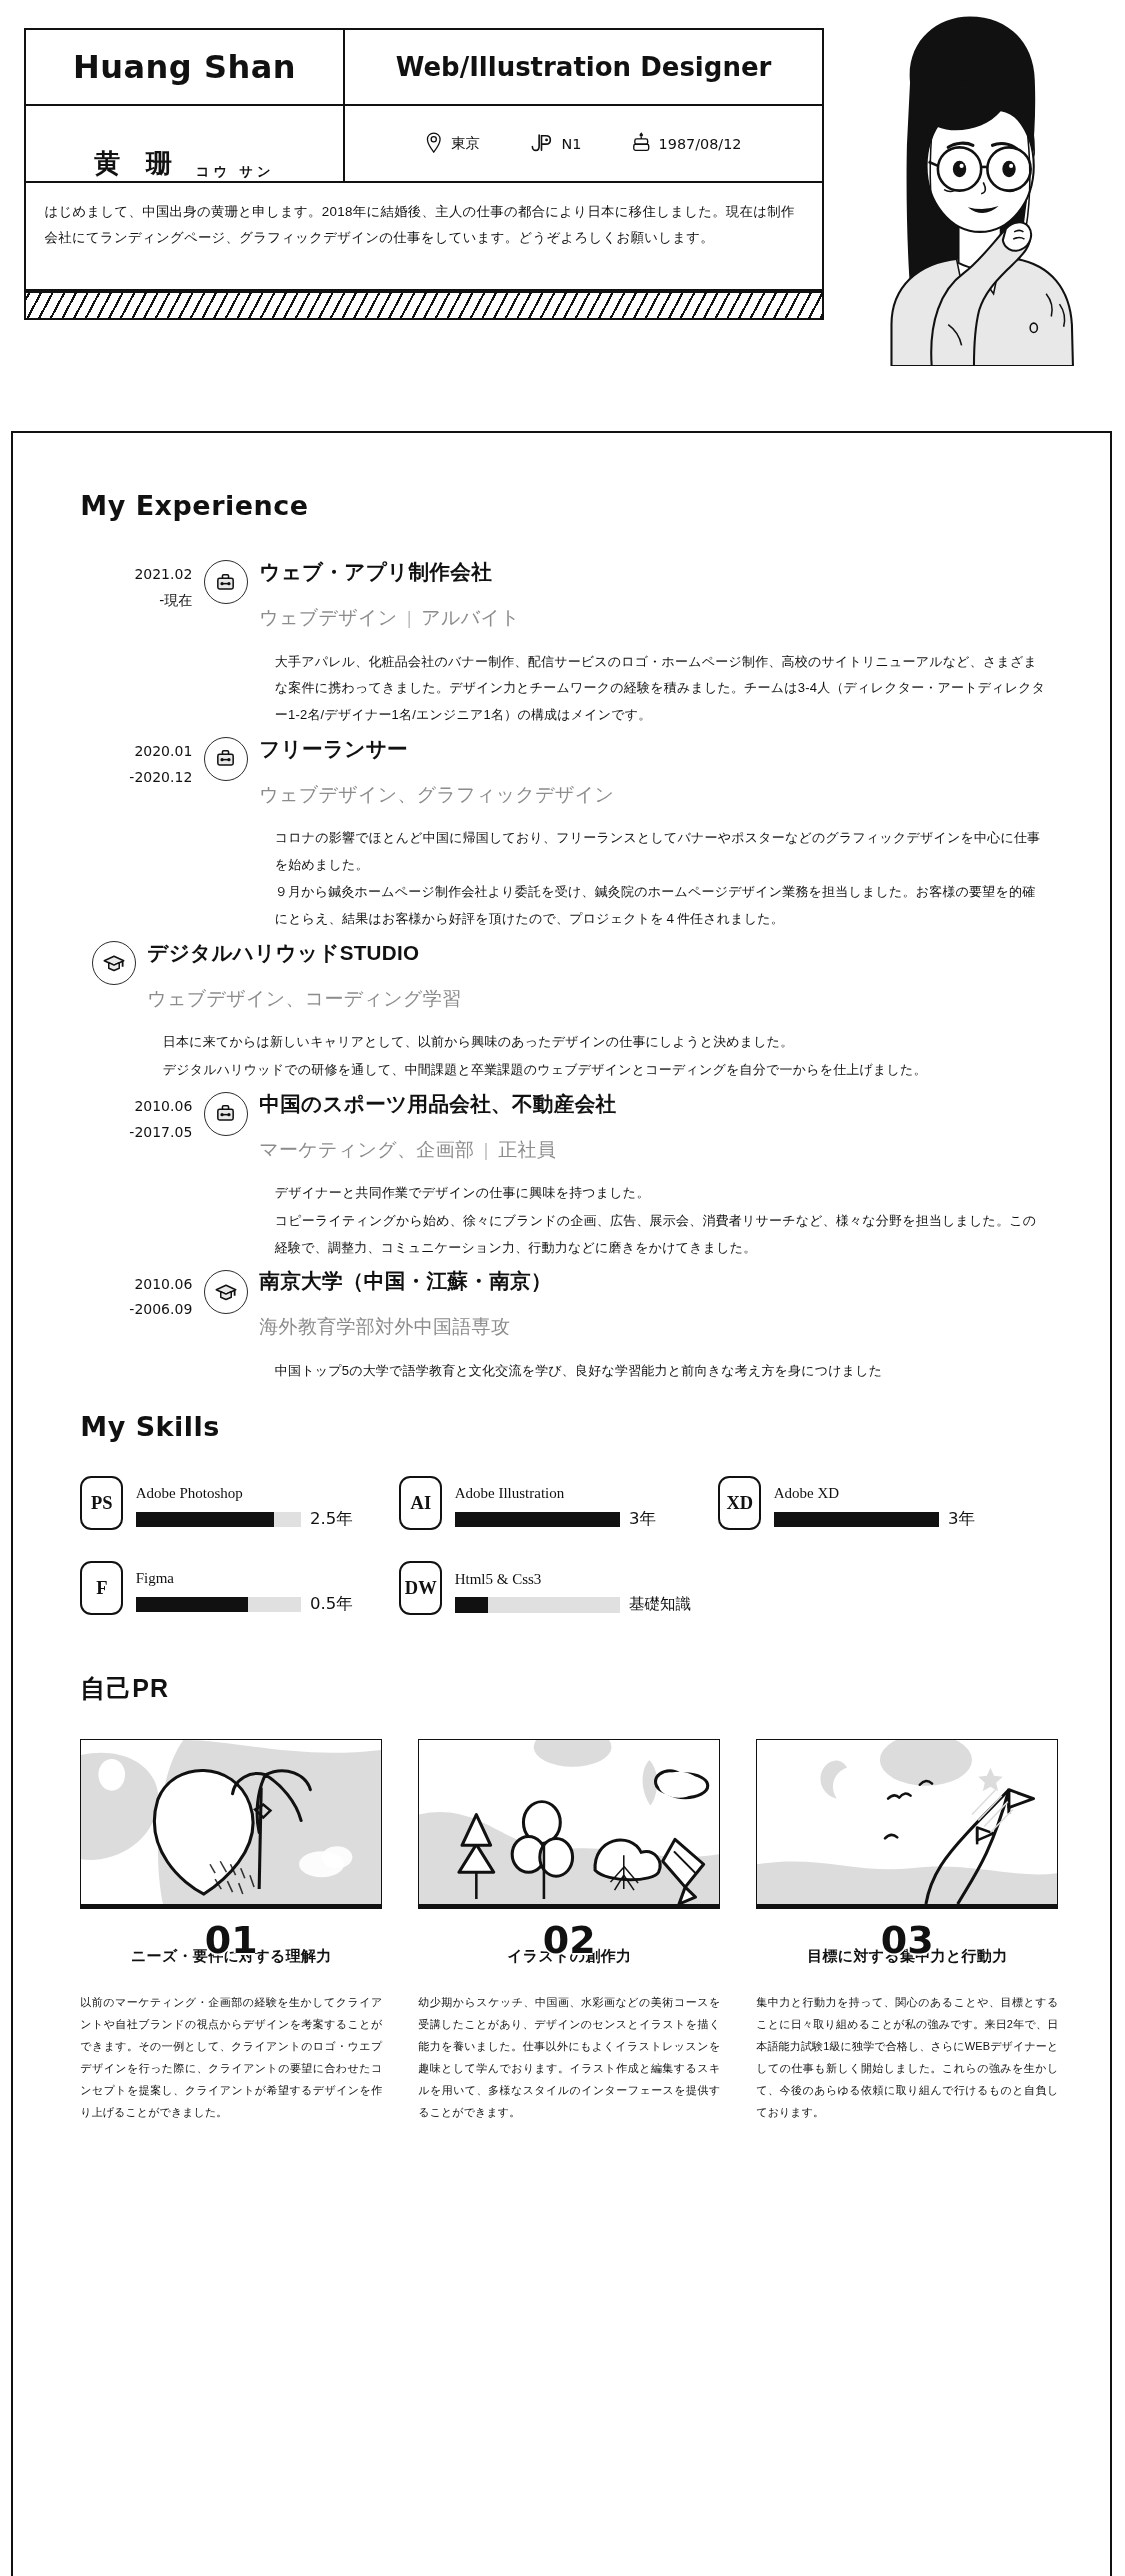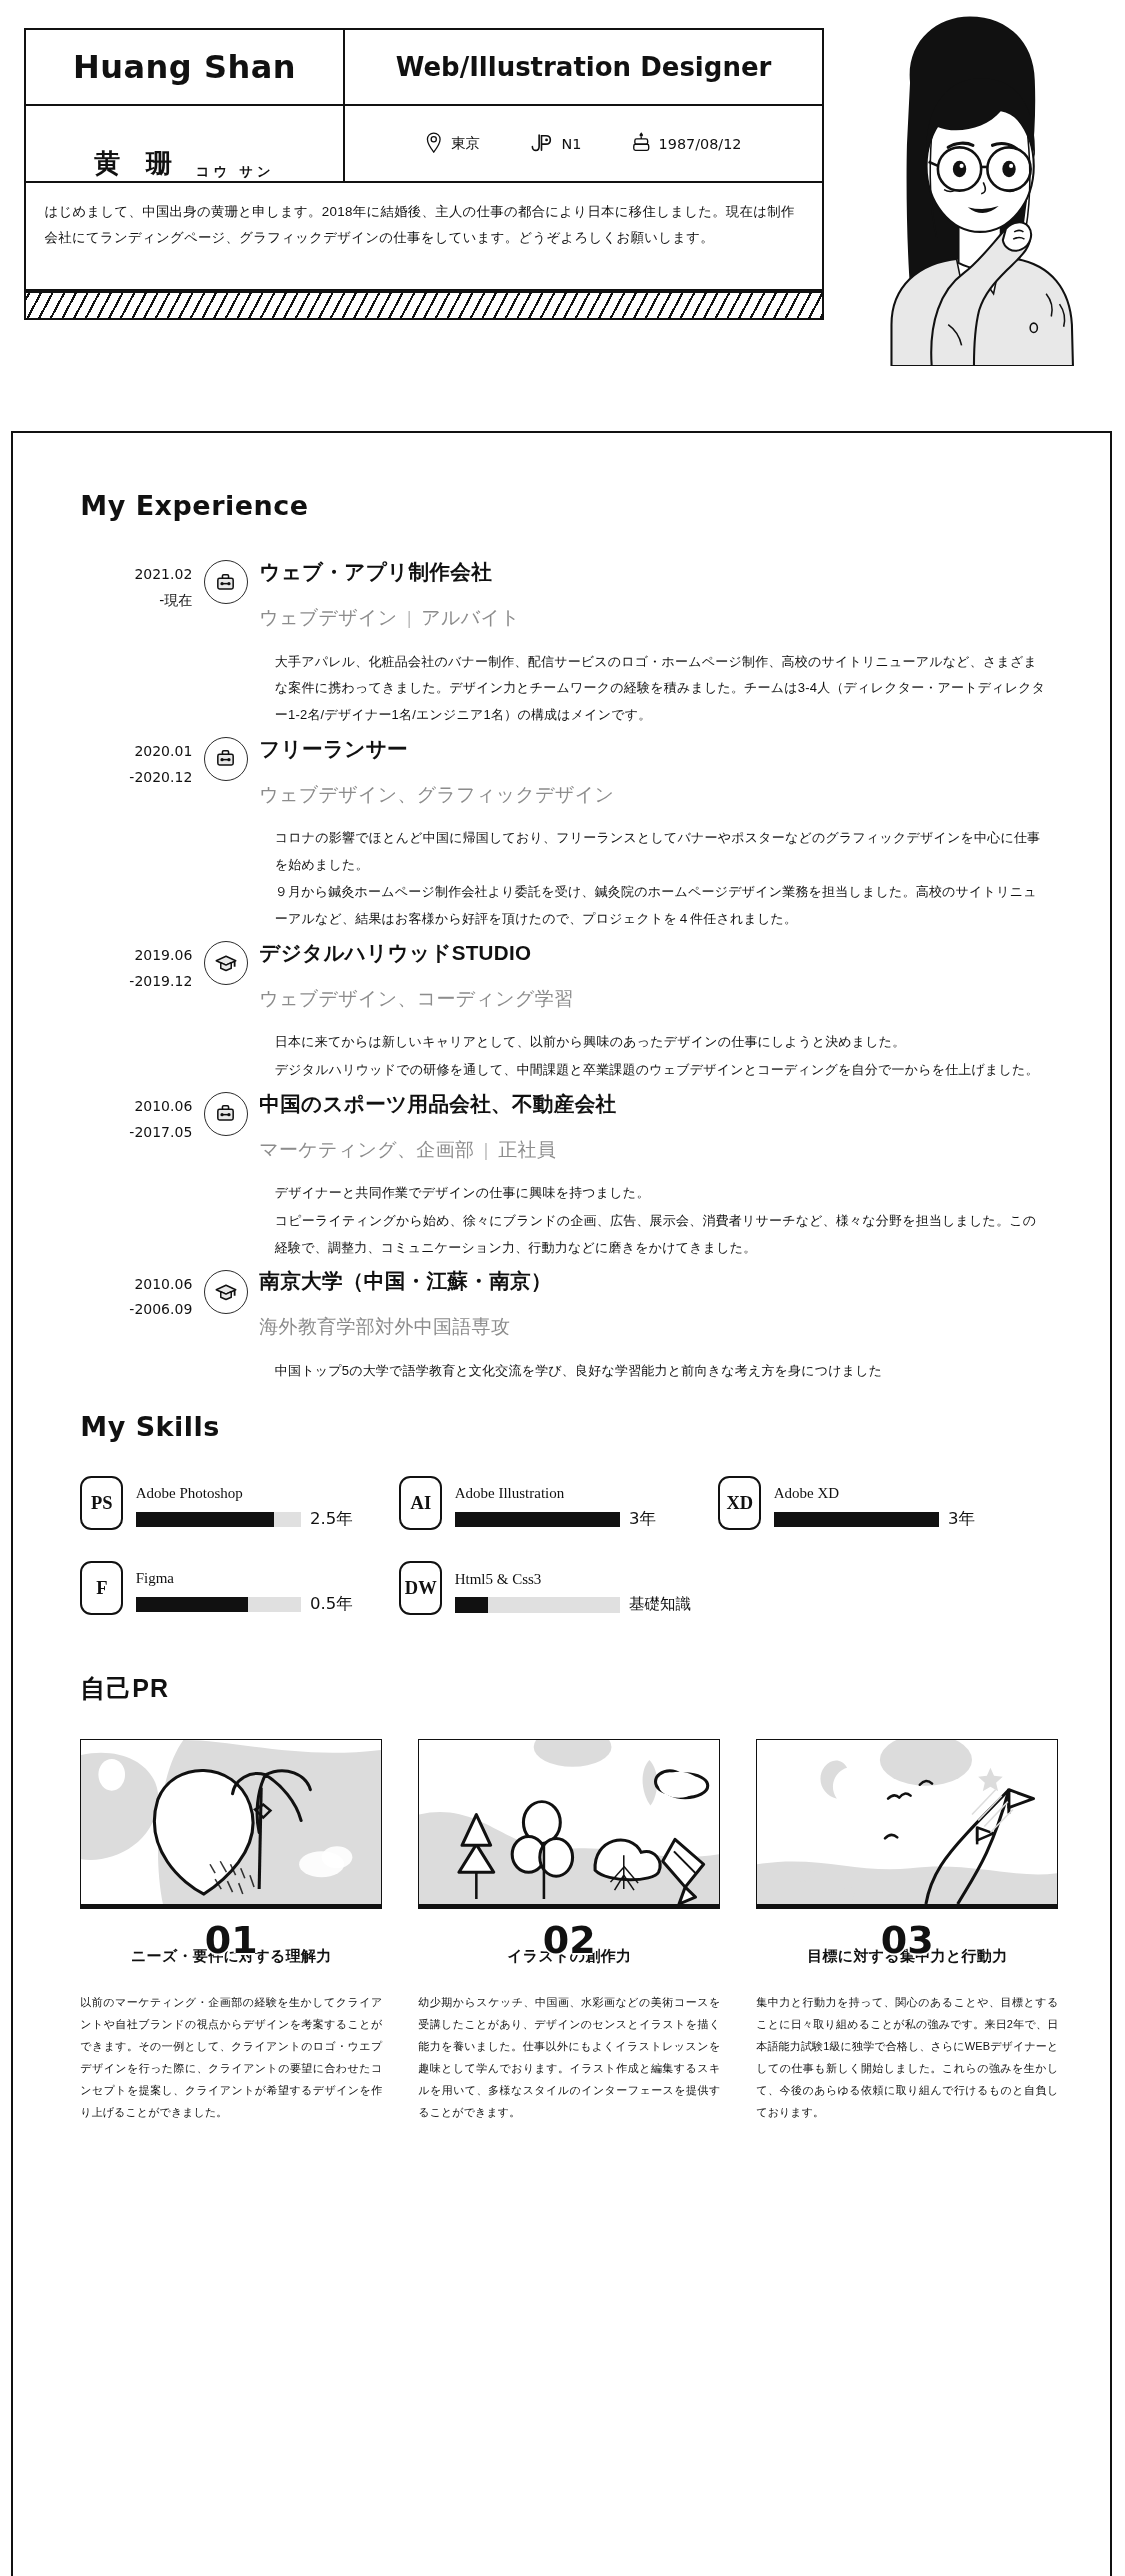--- a/index.html
+++ b/index.html
@@ -312,30 +312,26 @@
               </svg>
             </div>
           </div>
           <div class="exp-body">
             <div class="exp-title">フリーランサー</div>
             <div class="exp-sub">
               <span>ウェブデザイン、グラフィックデザイン</span>
             </div>
             <div class="exp-desc">
               <p>コロナの影響でほとんど中国に帰国しており、フリーランスとしてバナーやポスターなどのグラフィックデザインを中心に仕事を始めました。</p>
-              <p>９月から鍼灸ホームページ制作会社より委託を受け、鍼灸院のホームページデザイン業務を担当しました。高校のサイトリニューアルなど、結果はお客様から好評を頂けたので、プロジェクトを４件任されました。</p>
+              <p>９月から鍼灸ホームページ制作会社より委託を受け、鍼灸院のホームページデザイン業務を担当しました。お客様の要望を的確にとらえ、結果はお客様から好評を頂けたので、プロジェクトを４件任されました。</p>
             </div>
           </div>
         </div>
 
         <div class="exp-item">
-          <div class="exp-dates">
-            <div>2019.06</div>
-            <div>-2019.12</div>
-          </div>
           <div class="exp-icon-col">
             <div class="exp-circle">
               <svg width="24" height="24" viewBox="0 0 32 32">
                 <path d="M16 7 L29 13 L16 19 L3 13 Z" fill="#e9e9e9" stroke="#111" stroke-width="2" stroke-linejoin="round"></path>
                 <path d="M9 15.5 V23 L16 26 L23 23 V15.5 L16 18.8 Z" fill="#e9e9e9" stroke="#111" stroke-width="2" stroke-linejoin="round"></path>
                 <line x1="27.5" y1="13.7" x2="27.5" y2="21" stroke="#111" stroke-width="2.4"></line>
               </svg>
             </div>
           </div>
           <div class="exp-body">

